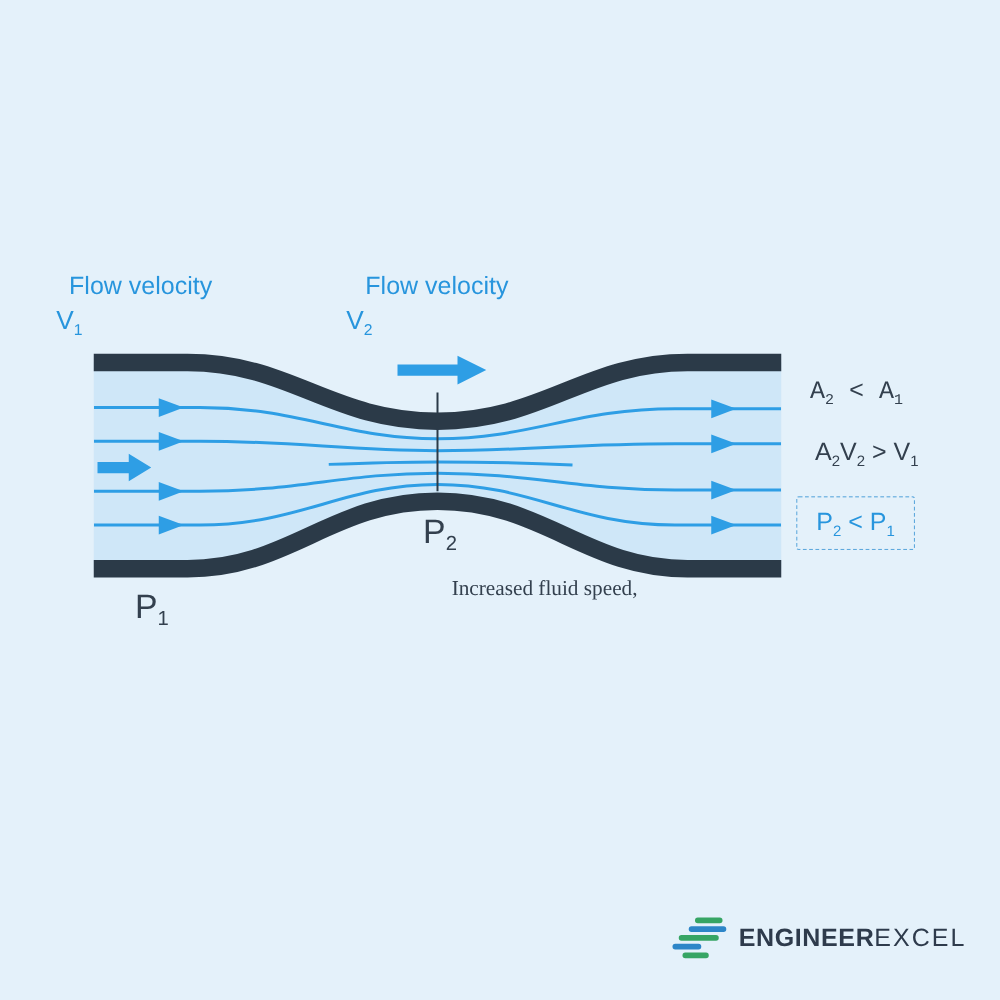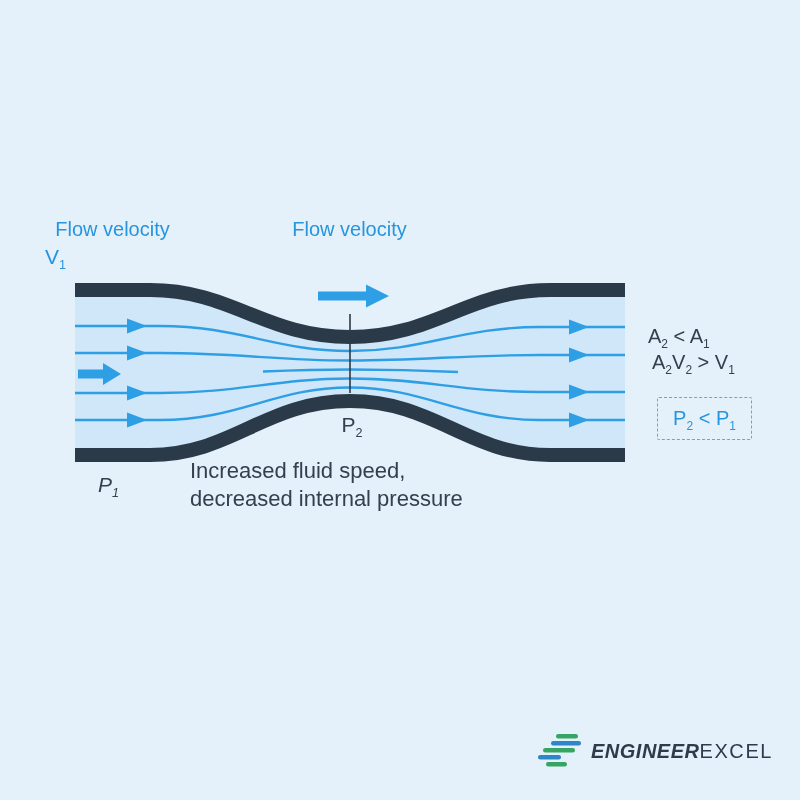--- a/index.html
+++ b/index.html
@@ -13,34 +13,34 @@
     background:var(--background);
     font-family:"Liberation Sans",sans-serif;
   }
   .canvas{position:absolute;inset:0;width:800px;height:800px;}
   svg.diagram{position:absolute;left:0;top:0;}
   .label{position:absolute;white-space:nowrap;}
   .accent{color:var(--accent-text);}
   .dark{color:var(--dark-text);}
   .flow-title{font-size:20px;font-weight:500;width:145px;text-align:center;line-height:24px;}
   .flow-symbol{font-size:21px;font-weight:500;width:145px;line-height:24px;}
-  .pressure-label{font-size:21px;line-height:24px;}
+  .pressure-label{font-size:27px;line-height:24px;}
   .p2-label{width:44px;text-align:center;}
-  .caption{width:320px;text-align:left;font-size:22px;line-height:28px;white-space:normal;}
+  .caption{width:320px;text-align:right;font-size:17px;line-height:28px;white-space:normal;font-family:Liberation Serif, serif;}
   .equation{font-size:20px;line-height:24px;}
   .eq-box{
-    position:absolute;left:657px;top:397px;width:95px;height:43px;
+    position:absolute;left:637px;top:397px;width:95px;height:43px;
     border:1.6px dashed var(--box-border);border-radius:2px;
     display:flex;align-items:center;justify-content:center;
     font-size:20px;box-sizing:border-box;
   }
   sub{font-size:0.6em;line-height:0;}
   .logo{position:absolute;left:536px;top:731px;display:flex;align-items:center;gap:7px;}
   .logo-text{font-size:20px;color:var(--logo-text);letter-spacing:0.5px;}
-  .logo-bold{font-weight:700;font-style:italic;}
+  .logo-bold{font-weight:700;}
   .logo-light{font-weight:400;letter-spacing:1.6px;}
 </style>
 </head>
 <body>
 
 <div class="canvas">
 
   <svg class="diagram" width="800" height="800" viewBox="0 0 800 800">
     <defs>
       <clipPath id="pipe-clip">
@@ -79,30 +79,30 @@
     <line x1="350" y1="314" x2="350" y2="393" style="stroke:var(--wall);stroke-width:1.6;"></line>
 
     <path d="M75,290 H150 C232,290 265,337 350,337 C435,337 468,290 550,290 H625" style="fill:none;stroke:var(--wall);stroke-width:14;"></path>
     <path d="M75,455 H150 C232,455 265,401 350,401 C265,401 232,455 150,455 M75,455 H150 C232,455 265,401 350,401 C435,401 468,455 550,455 H625" style="fill:none;stroke:var(--wall);stroke-width:14;"></path>
   </svg>
 
   <div class="label flow-title accent" style="left:40px;top:217px;">Flow velocity</div>
   <div class="label flow-symbol accent" style="left:45px;top:245px;">V<sub>1</sub></div>
 
   <div class="label flow-title accent" style="left:277px;top:217px;">Flow velocity</div>
+  <div class="label flow-symbol accent" style="left:277px;top:245px;">V<sub>2</sub></div>
 
-  <div class="label pressure-label dark" style="left:98px;top:473px;font-style:italic;">P<sub>1</sub></div>
+  <div class="label pressure-label dark" style="left:108px;top:473px;">P<sub>1</sub></div>
   <div class="label pressure-label p2-label dark" style="left:330px;top:413px;">P<sub>2</sub></div>
 
   <div class="label caption dark" style="left:190px;top:457px;">
     <div>Increased fluid speed,</div>
-    <div>decreased internal pressure</div>
   </div>
 
-  <div class="label equation dark" style="left:648px;top:324px;">A<sub>2</sub> &lt; A<sub>1</sub></div>
+  <div class="label equation dark" style="left:648px;top:302px;font-family:Liberation Mono, monospace;">A<sub>2</sub> &lt; A<sub>1</sub></div>
   <div class="label equation dark" style="left:652px;top:350px;">A<sub>2</sub>V<sub>2</sub> &gt; V<sub>1</sub></div>
 
   <div class="eq-box accent">
     <span>P<sub>2</sub> &lt; P<sub>1</sub></span>
   </div>
 
   <div class="logo">
     <svg width="48" height="40" viewBox="0 0 48 40">
       <rect x="20" y="3" width="22" height="4.5" rx="2.2" style="fill:var(--logo-green);"></rect>
       <rect x="15" y="10" width="30" height="4.5" rx="2.2" style="fill:var(--logo-blue);"></rect>

